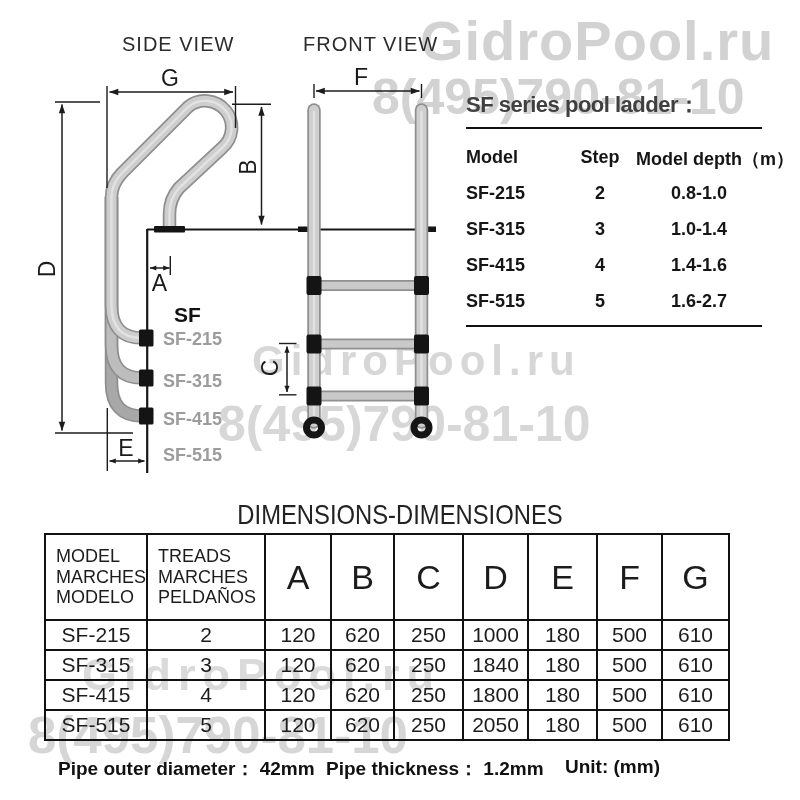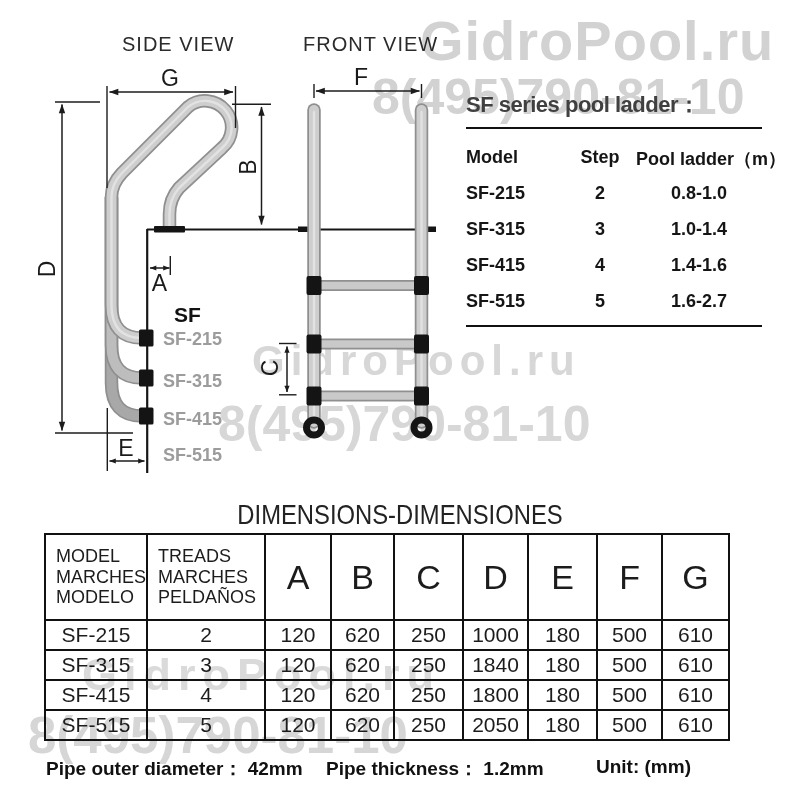--- a/index.html
+++ b/index.html
@@ -40,21 +40,21 @@
   table.dims{position:absolute;left:44px;top:533px;z-index:2;border-collapse:collapse;table-layout:fixed;
              background:transparent;}
   table.dims td{border:2.5px solid #111;text-align:center;font-size:21px;color:#1c1c1c;
                 padding:0;height:28px;overflow:hidden;}
   table.dims tr.h td{height:84px;}
   table.dims td.tl{text-align:left;padding-left:10px;font-size:18px;line-height:20.5px;}
   table.dims tr.h td.big{font-size:34px;}
   
   #footer{position:absolute;left:0;top:756px;width:800px;z-index:2;font-weight:700;font-size:19px;color:#111;}
   #footer span{position:absolute;white-space:nowrap;}
-  #f1{left:46px;} #f2{left:326px;} #f3{left:596px;}
+  #f1{left:58px;} #f2{left:326px;} #f3{left:565px;}
 </style>
 </head>
 <body>
 
 <div id="stage">
 
   <div class="wm wm-brand1">GidroPool.ru</div>
   <div class="wm wm-phone1">8(495)790-81-10</div>
   <div class="wm wm-brand2">GidroPool.ru</div>
   <div class="wm wm-phone2">8(495)790-81-10</div>
@@ -155,21 +155,21 @@
     <text class="modlbl" x="163" y="425">SF-415</text>
     <text class="modlbl" x="163" y="461">SF-515</text>
   </svg>
 
   <div id="spec">
     <div class="t">SF series pool ladder：</div>
     <div class="rule"></div>
     <div class="grid">
       <div>Model</div>
       <div class="c">Step</div>
-      <div class="c">Pool ladder（m）</div>
+      <div class="c">Model depth（m）</div>
 
       <div>SF-215</div>
       <div class="c">2</div>
       <div class="c">0.8-1.0</div>
 
       <div>SF-315</div>
       <div class="c">3</div>
       <div class="c">1.0-1.4</div>
 
       <div>SF-415</div>

